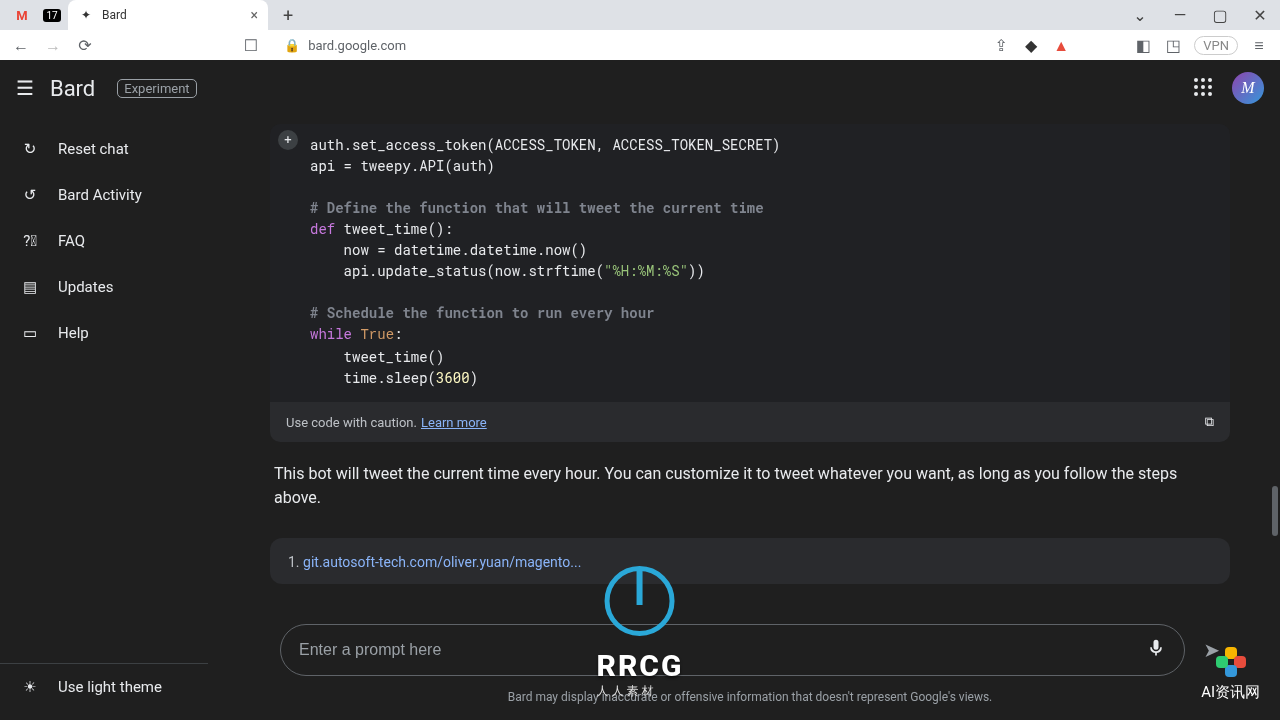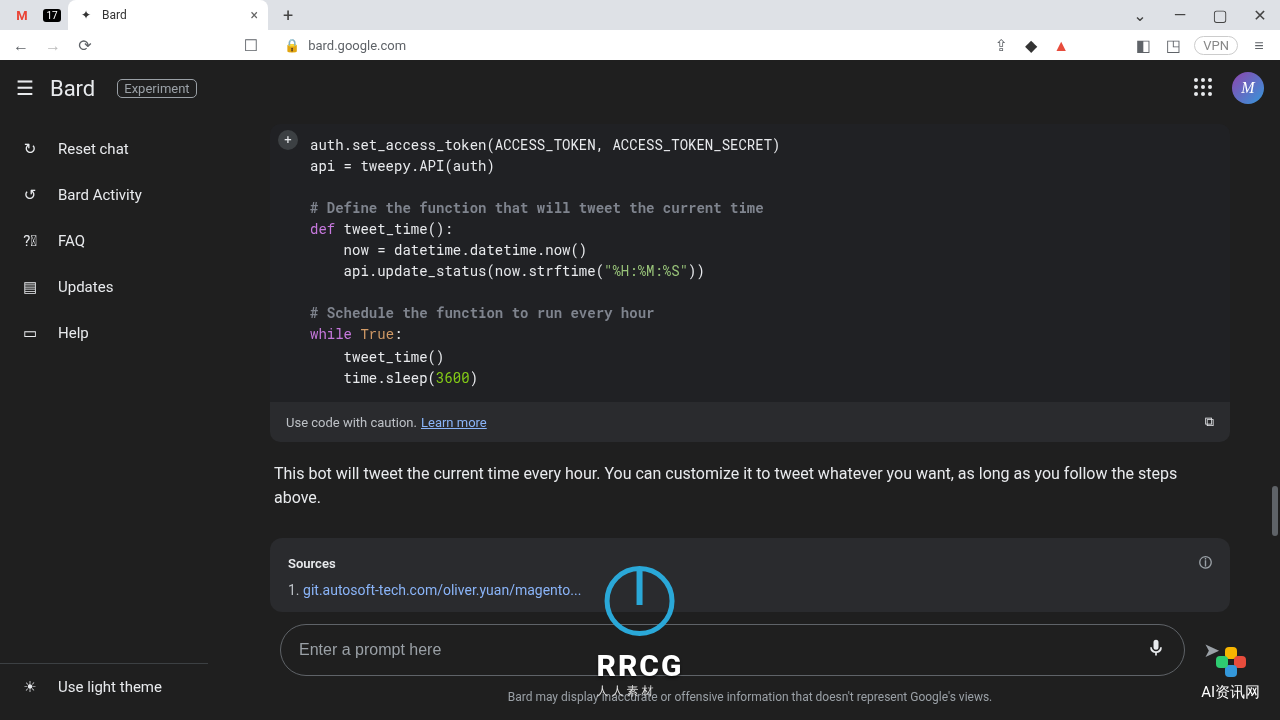--- a/index.html
+++ b/index.html
@@ -183,21 +183,21 @@
       width: 20px; height: 20px;
       border-radius: 50%;
       background: #3c4043;
       color: #e8eaed;
       display: flex; align-items: center; justify-content: center;
       font-size: 13px;
     }
     .tok-kw { color: #c678dd; }
     .tok-fn { color: #e8eaed; }
     .tok-str { color: #98c379; }
-    .tok-num { color: #84cc16; }
+    .tok-num { color: #fef9c3; }
     .tok-cm { color: #7f848e; font-weight: bold; }
     .tok-bool { color: #d19a66; font-family: Liberation Mono, monospace; }
 
     .caution-bar {
       background: #2a2b2e;
       border-radius: 0 0 10px 10px;
       padding: 12px 16px;
       display: flex;
       align-items: center;
       font-size: 13px;
@@ -436,24 +436,20 @@
 <span>    time.sleep(</span><span class="tok-num">3600</span><span>)</span></div>
       <div class="caution-bar">
         <span>Use code with caution.</span>
         <a href="#">Learn more</a>
         <span class="copy-icon">⧉</span>
       </div>
 
       <div class="desc-text">This bot will tweet the current time every hour. You can customize it to tweet whatever you want, as long as you follow the steps above.</div>
 
       <div class="sources-card">
-        <div class="sources-header">
-          <span>Sources</span>
-          <span class="info-icon">ⓘ</span>
-        </div>
         <div class="source-item">
           <span>1. </span><a href="#">git.autosoft-tech.com/oliver.yuan/magento...</a>
         </div>
       </div>
     </div>
 
     <div class="scroll-ind"></div>
 
     <div class="prompt-row">
       <div class="prompt-pill">

